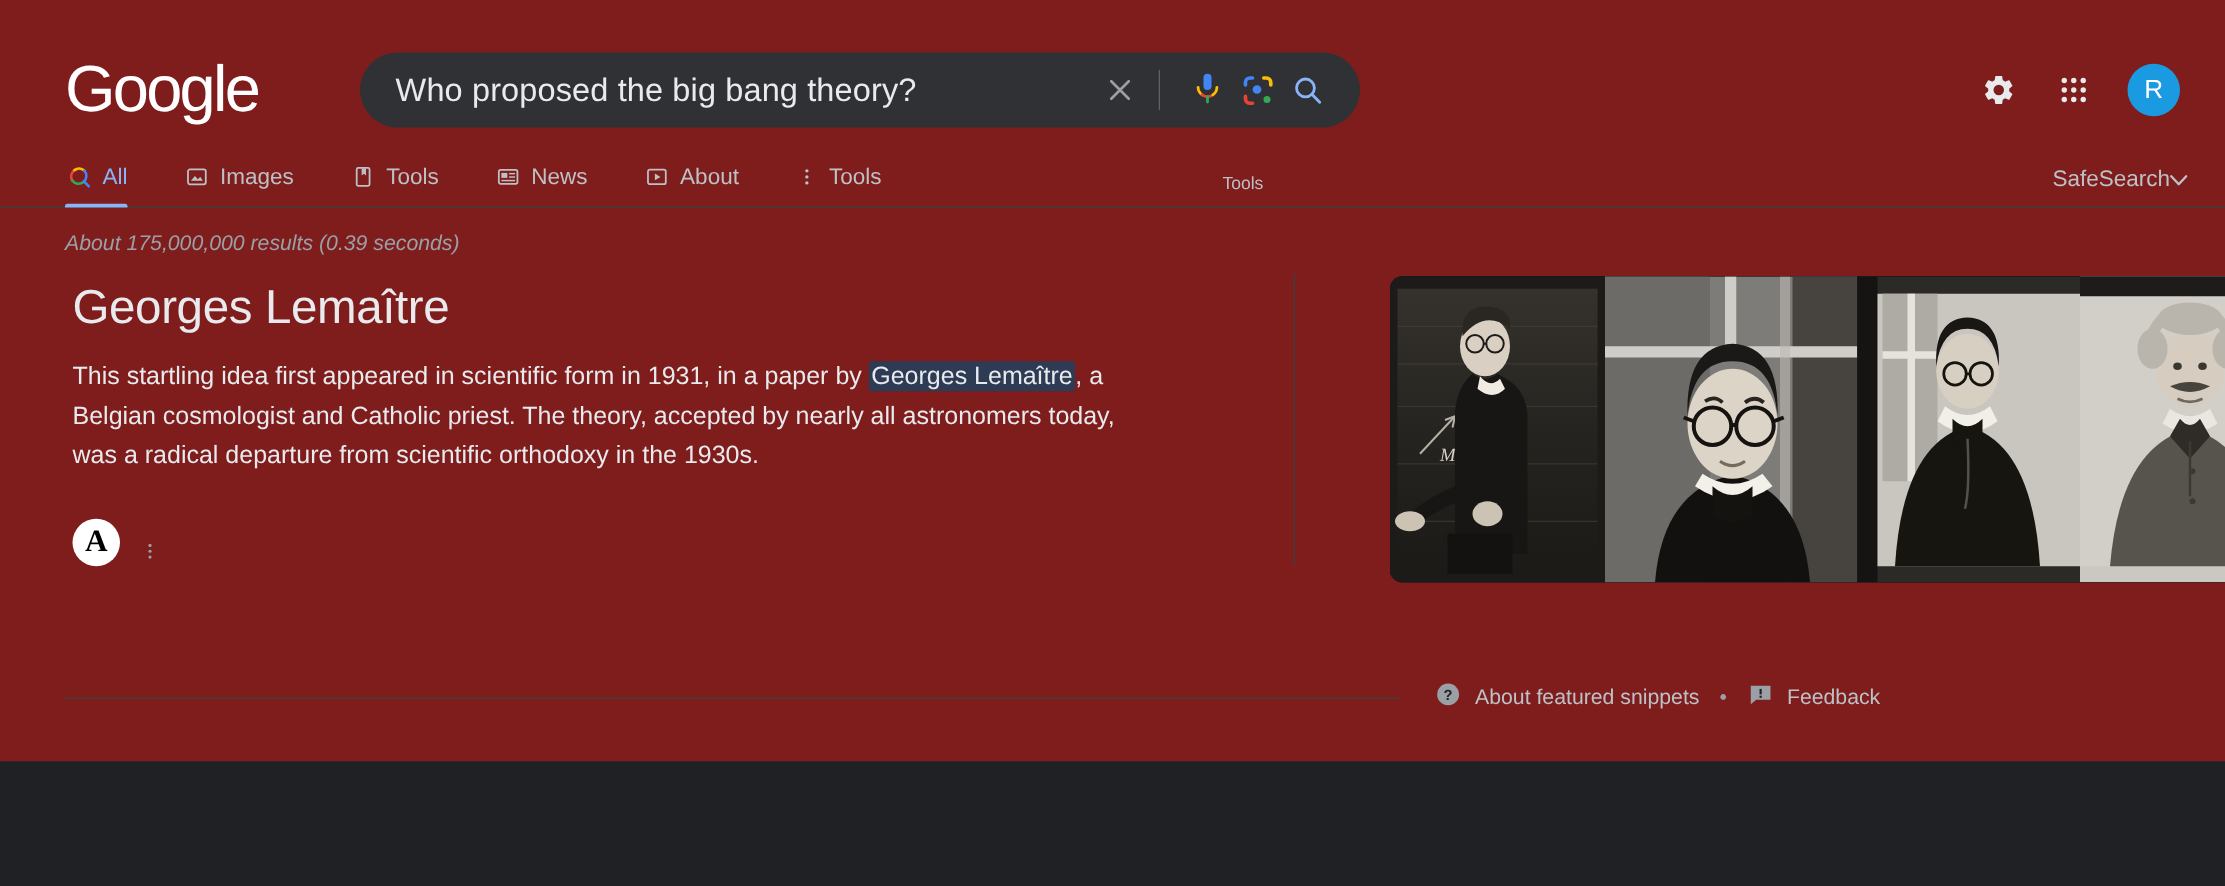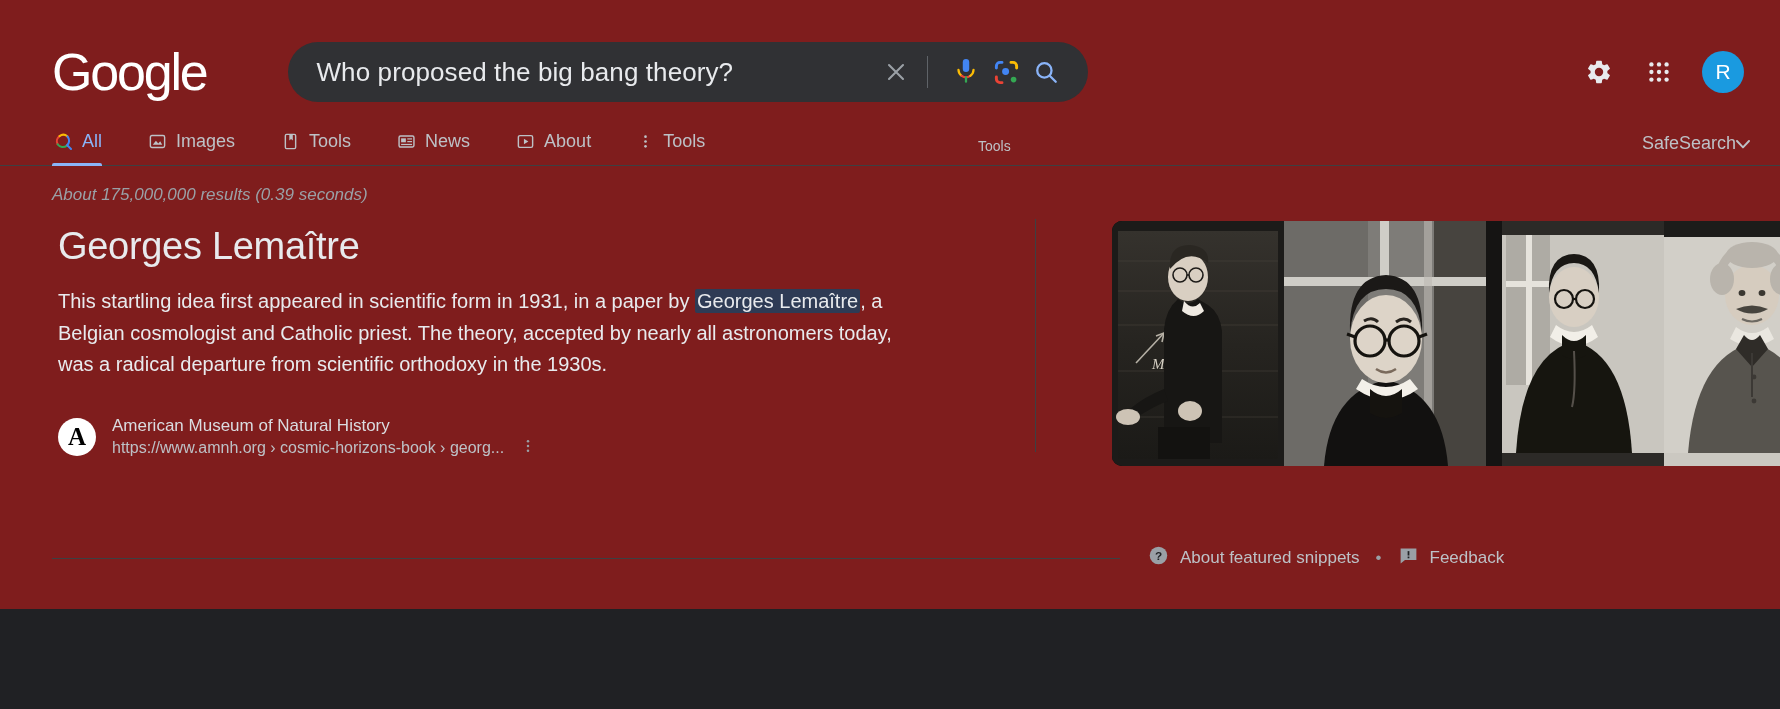--- a/index.html
+++ b/index.html
@@ -428,24 +428,20 @@
 
     <div class="snippet-col">
       <div class="snip-title">Georges Lemaître</div>
 
       <div class="snip-body">
         <span>This startling idea first appeared in scientific form in 1931, in a paper by </span><span class="hl">Georges Lemaître</span><span>, a Belgian cosmologist and Catholic priest. The theory, accepted by nearly all astronomers today, was a radical departure from scientific orthodoxy in the 1930s.</span>
       </div>
 
       <div class="source-row">
         <div class="favicon">A</div>
-        <div class="src-text">
-          <div class="src-name">American Museum of Natural History</div>
-          <div class="src-url">https://www.amnh.org › cosmic-horizons-book › georg...</div>
-        </div>
         <div class="src-more">
           <svg width="16" height="20" viewBox="0 0 24 24">
             <g fill="#9aa0a6">
               <circle cx="12" cy="5" r="1.9"></circle>
                 <circle cx="12" cy="12" r="1.9"></circle>
                 <circle cx="12" cy="19" r="1.9"></circle>
             </g>
           </svg>
         </div>
       </div>

